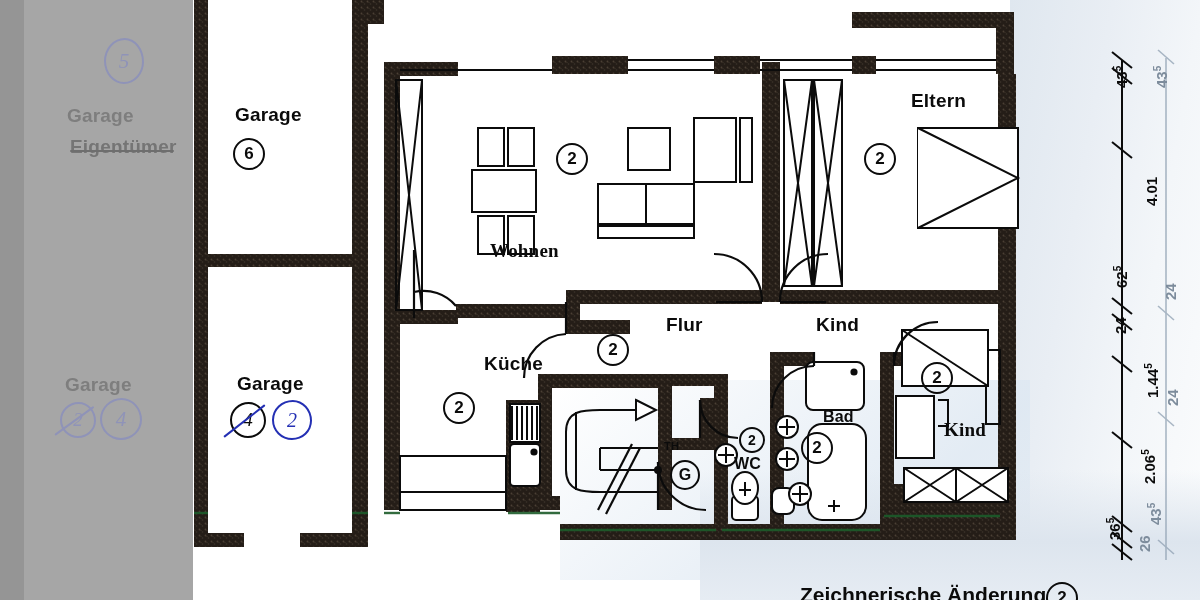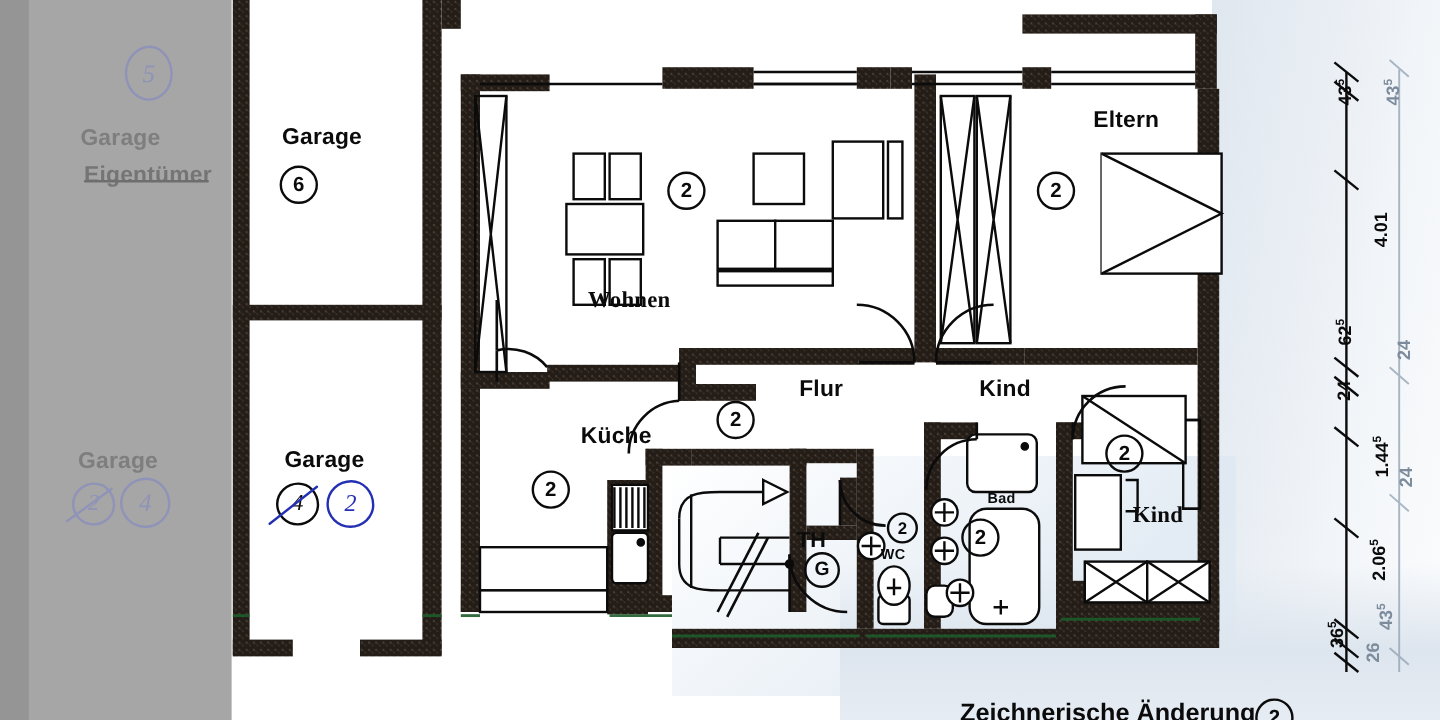--- a/index.html
+++ b/index.html
@@ -33,22 +33,22 @@
     position:absolute;left:0;top:0;width:24px;height:600px;
     background:rgba(30,30,30,0.12);pointer-events:none;
   }
   
   .lbl{
     position:absolute;color:#0b0b0b;font-weight:bold;
     font-family:"Liberation Sans",sans-serif;white-space:nowrap;
     letter-spacing:.2px;
   }
   .lbl.room{font-size:19px;}
-  .lbl.small{font-size:12px;}
-  .lbl.th{font-size:18px;}
+  .lbl.small{font-size:16px;}
+  .lbl.th{font-size:11px;}
   
   .badge{
     position:absolute;width:28px;height:28px;border:2.3px solid #0b0b0b;
     border-radius:50%;color:#0b0b0b;font-size:17px;font-weight:bold;
     display:flex;align-items:center;justify-content:center;
     font-family:"Liberation Sans",sans-serif;background:transparent;
   }
   .badge.sm{width:22px;height:22px;font-size:14px;border-width:2px;}
   .badge.g{width:26px;height:26px;font-size:16px;}
   .hand-circle{

